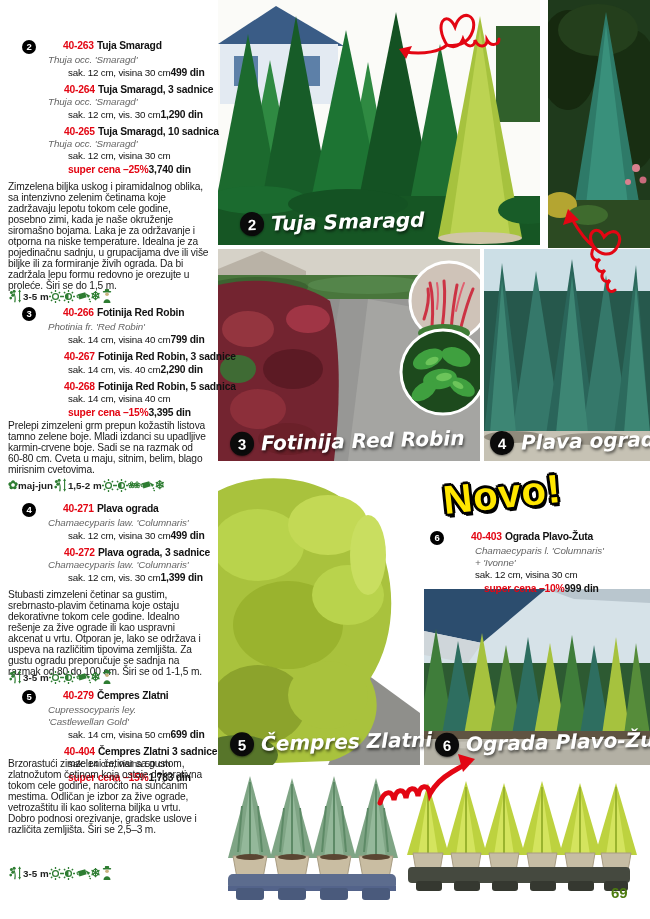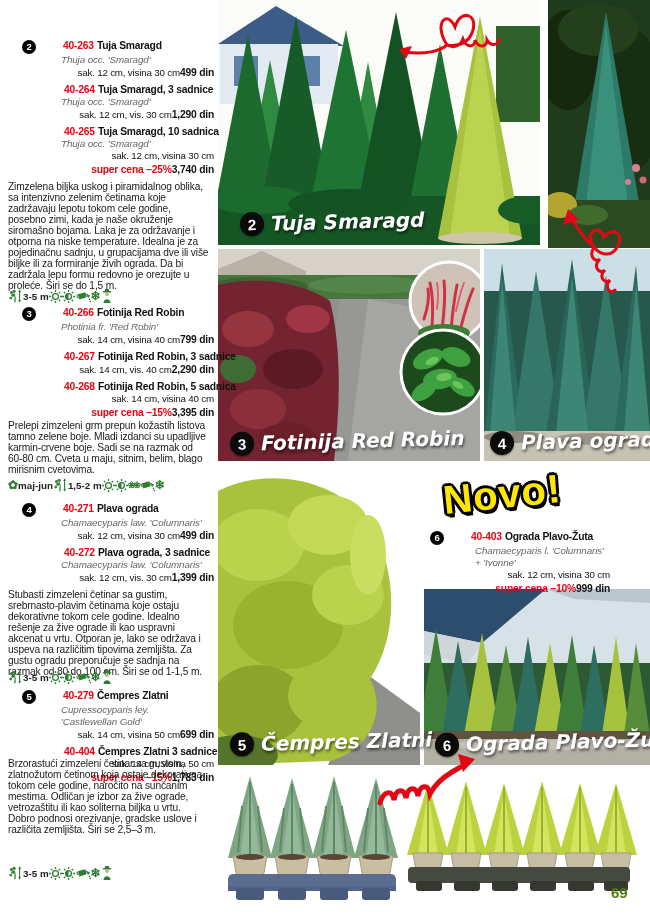--- a/index.html
+++ b/index.html
@@ -4,22 +4,22 @@
 <style>
   html,body{margin:0;padding:0;background:#e9e9e9;}
   .page{position:relative;width:650px;height:919px;background:#ffffff;font-family:"Liberation Sans",sans-serif;overflow:hidden;margin:0 auto;}
   
   .blk{position:absolute;left:8px;width:206px;}
   .entry{margin-bottom:4px;}
   .ehead{display:flex;align-items:baseline;gap:3px;font-size:10.3px;font-weight:bold;color:#111;line-height:1.2;letter-spacing:-0.2px;white-space:nowrap;margin-left:14px;}
   .ehead.sub{margin-left:32px;align-items:flex-end;}
   .ncirc{flex:0 0 auto;width:14px;height:14px;border-radius:50%;background:#000;color:#fff;font-size:9.5px;font-weight:bold;display:flex;align-items:center;justify-content:center;align-self:center;}
   .code{color:#e30613;margin-left:24px;}
-  .latin{margin-left:53px;font-size:9.8px;font-style:italic;color:#666;line-height:1.22;letter-spacing:-0.1px;}
-  .sline{margin-left:60px;display:flex;justify-content:flex-end;align-items:baseline;font-size:9.8px;color:#111;line-height:1.3;letter-spacing:-0.2px;}
+  .latin{margin-left:40px;font-size:9.8px;font-style:italic;color:#666;line-height:1.22;letter-spacing:-0.1px;}
+  .sline{margin-left:60px;display:flex;justify-content:flex-start;align-items:baseline;font-size:9.8px;color:#111;line-height:1.3;letter-spacing:-0.2px;}
   .price{font-size:10.3px;font-weight:bold;color:#111;}
   .promo{color:#e30613;font-weight:bold;font-size:10.3px;}
   .desc{position:absolute;left:8px;width:201px;font-size:10.2px;line-height:11px;color:#1a1a1a;letter-spacing:-0.15px;}
   .irow{position:absolute;left:8px;display:flex;align-items:center;font-size:9.8px;font-weight:bold;color:#222;white-space:nowrap;}
   .glyph{color:#2e7d32;font-size:12px;line-height:1;}
   .glyph.sm{font-size:9px;letter-spacing:-2px;}
   .icon{display:inline-flex;align-items:center;}
   
   .photo{position:absolute;overflow:hidden;}
   .photo svg{display:block;}
@@ -723,20 +723,20 @@
       <div class="ehead" style="margin-left:0">
         <span class="ncirc">6</span>
         <span class="code">40-403</span>
         <span>Ograda Plavo-Žuta</span>
       </div>
       <div class="latin" style="margin-left:45px">Chamaecyparis l. 'Columnaris'</div>
       <div class="latin" style="margin-left:45px">+ 'Ivonne'</div>
       <div class="sline" style="margin-left:45px">
           <span>sak. 12 cm, visina 30 cm</span>
         </div>
-      <div class="sline" style="margin-left:42px">
+      <div class="sline" style="margin-left:54px">
           <span class="promo">super cena –10%</span>
           <span class="price">999 din</span>
         </div>
     </div>
   </div>
 
 </div>
 
 </body></html>

